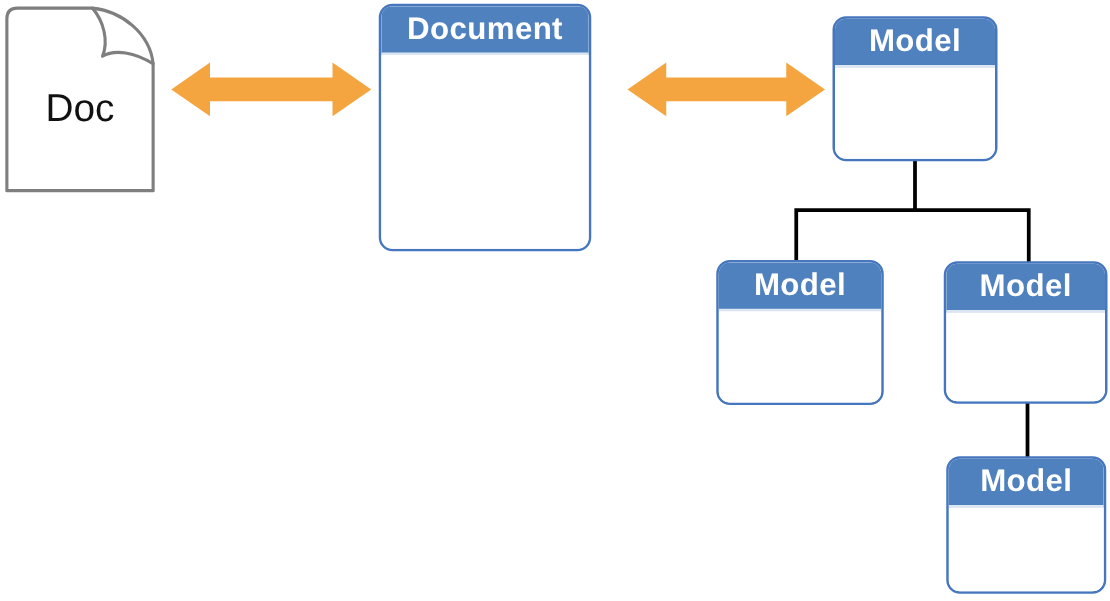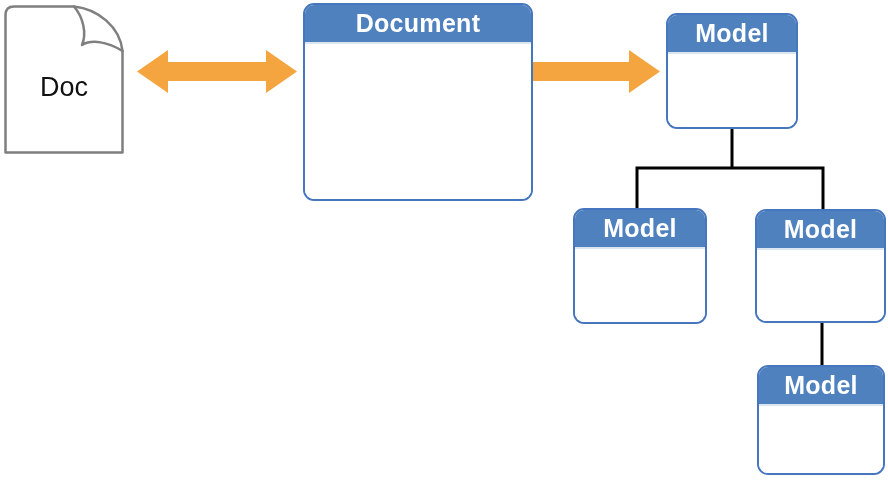--- a/index.html
+++ b/index.html
@@ -45,25 +45,25 @@
     background: #ffffff;
     width: 100%;
     height: 100%;
   }
   .doc-label {
     position: absolute;
     left: 4px;
     top: 72px;
     width: 120px;
     text-align: center;
-    font-size: 27px;
+    font-size: 31px;
     line-height: 30px;
     color: #111111;
   }
-  #document-box { left: 303px; top: 3px;   width: 230px; height: 198px; }
+  #document-box { left: 303px; top: 3px;   width: 170px; height: 198px; }
   #model-root   { left: 666px; top: 13px;  width: 132px; height: 116px; }
   #model-left   { left: 573px; top: 208px; width: 134px; height: 116px; }
   #model-right  { left: 755px; top: 209px; width: 131px; height: 114px; }
   #model-grand  { left: 757px; top: 365px; width: 128px; height: 110px; }
 </style>
 </head>
 <body>
 
 <div class="canvas">
 

